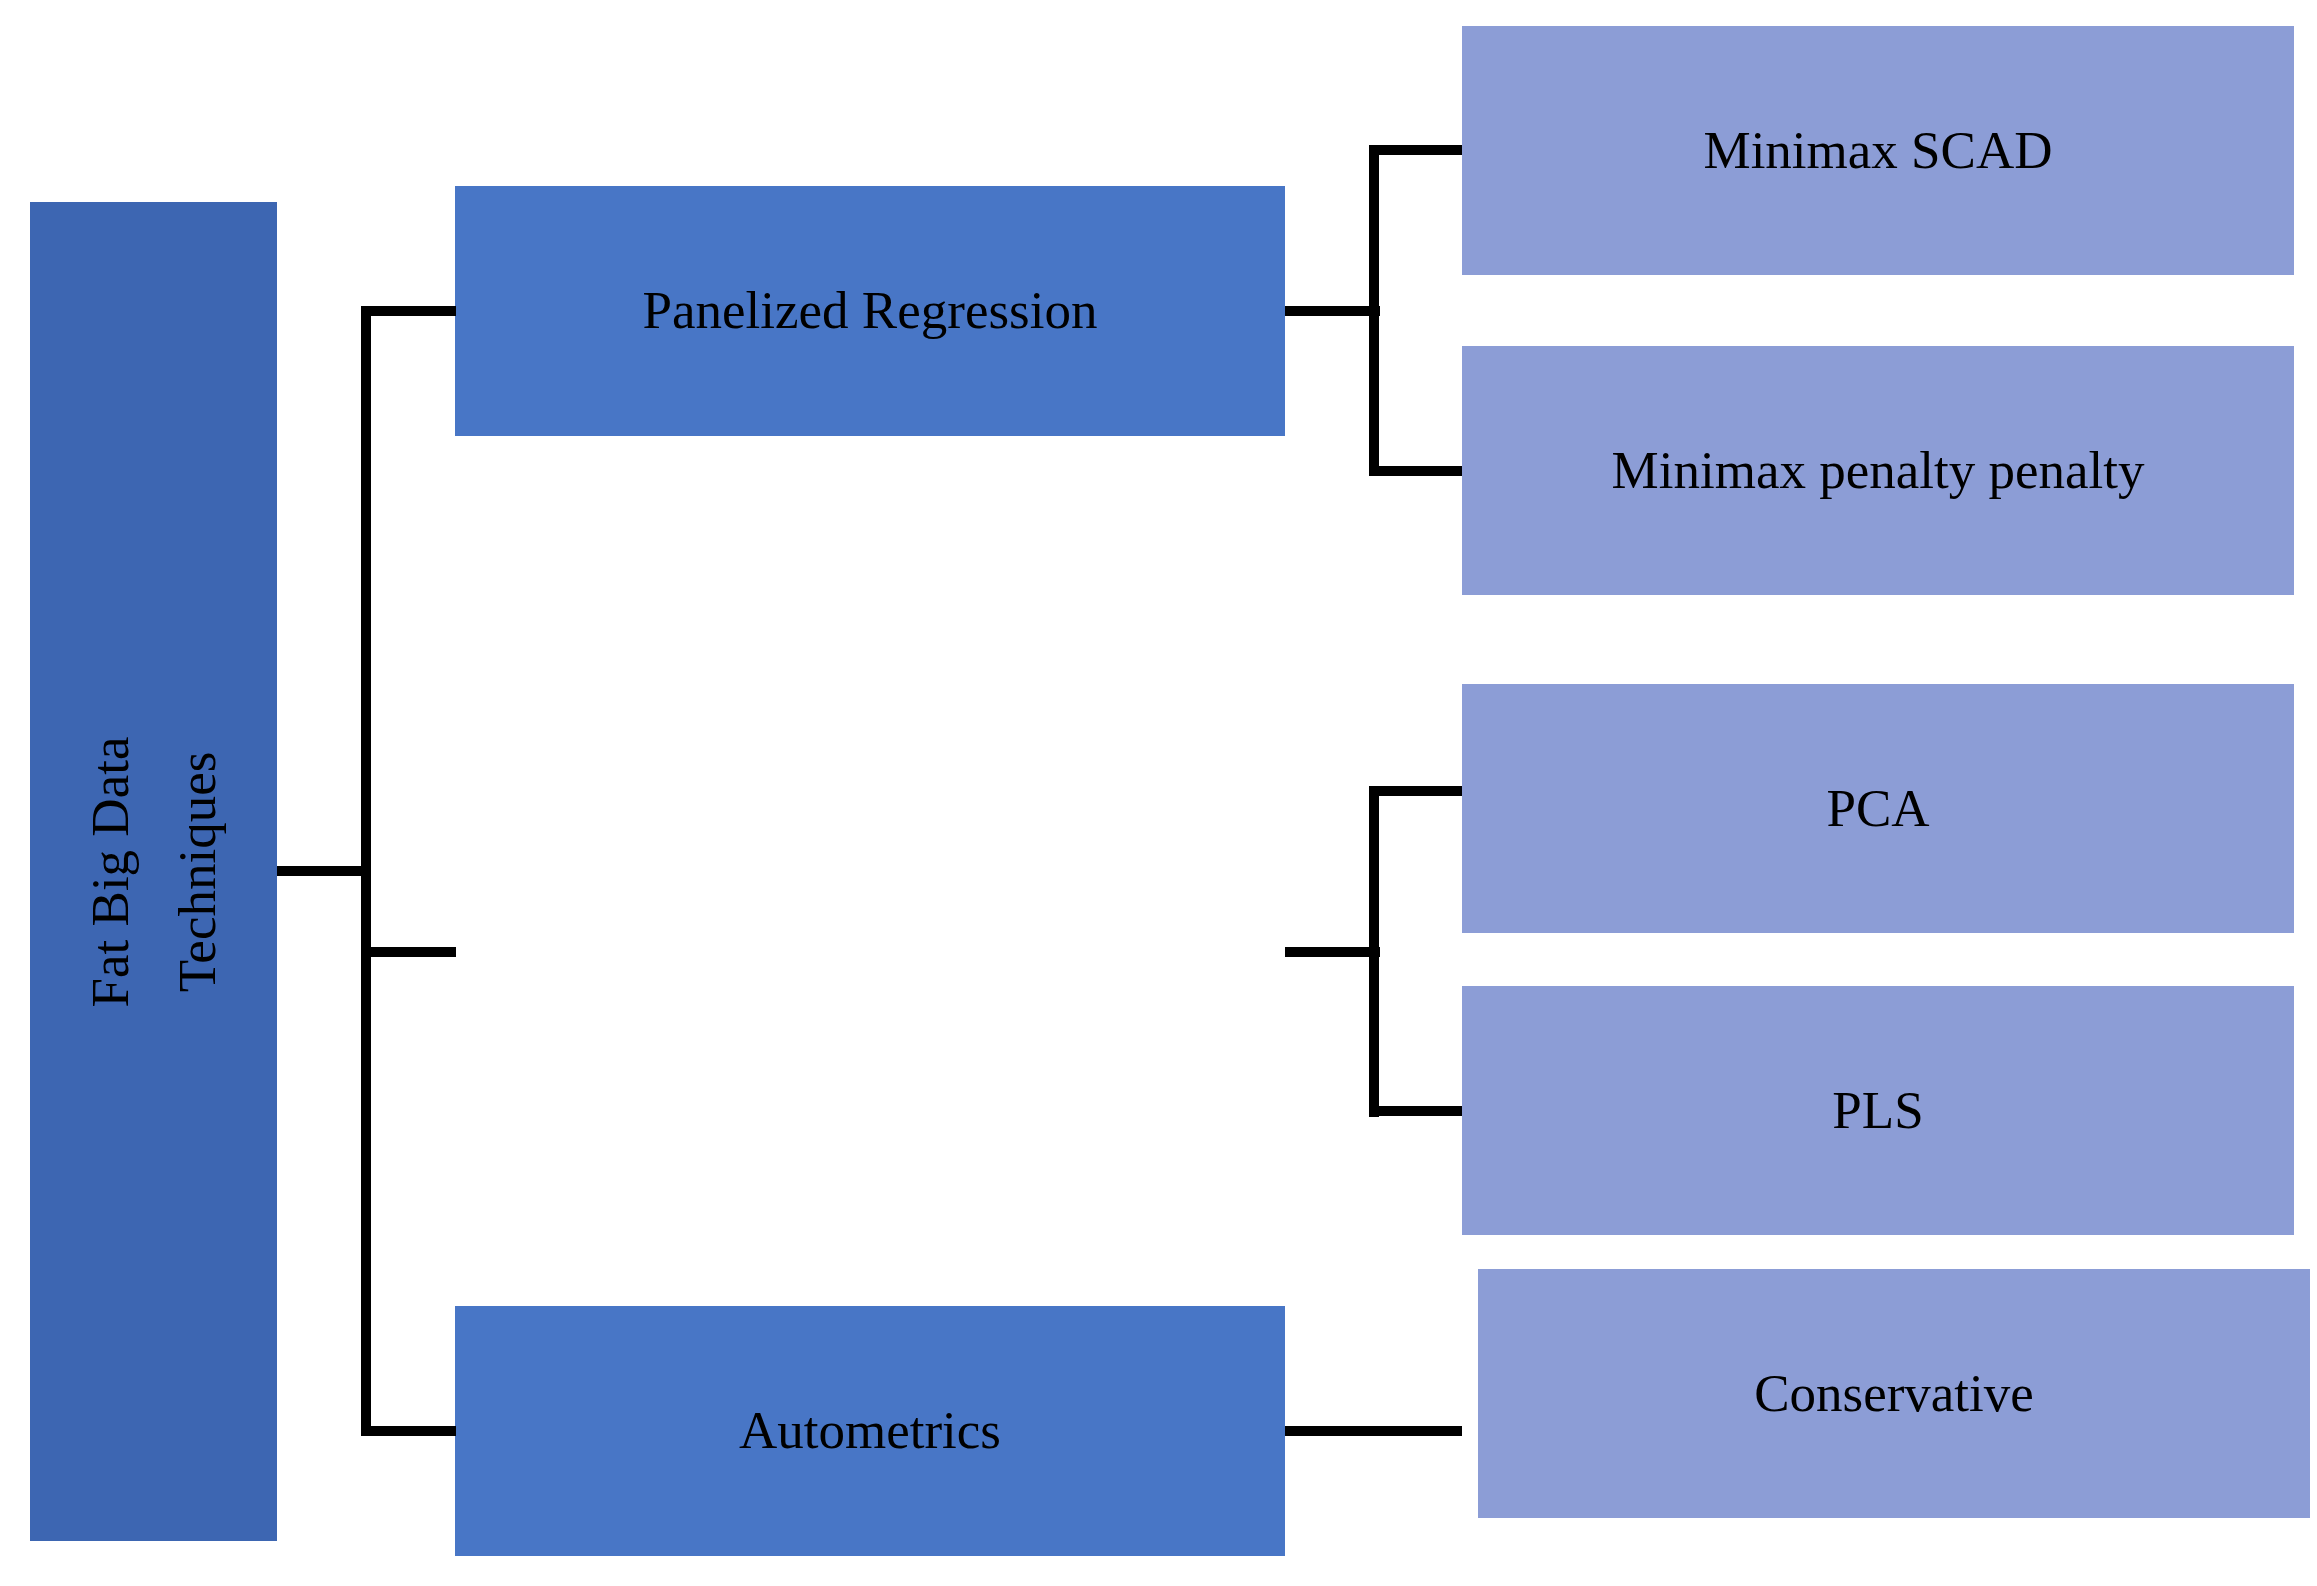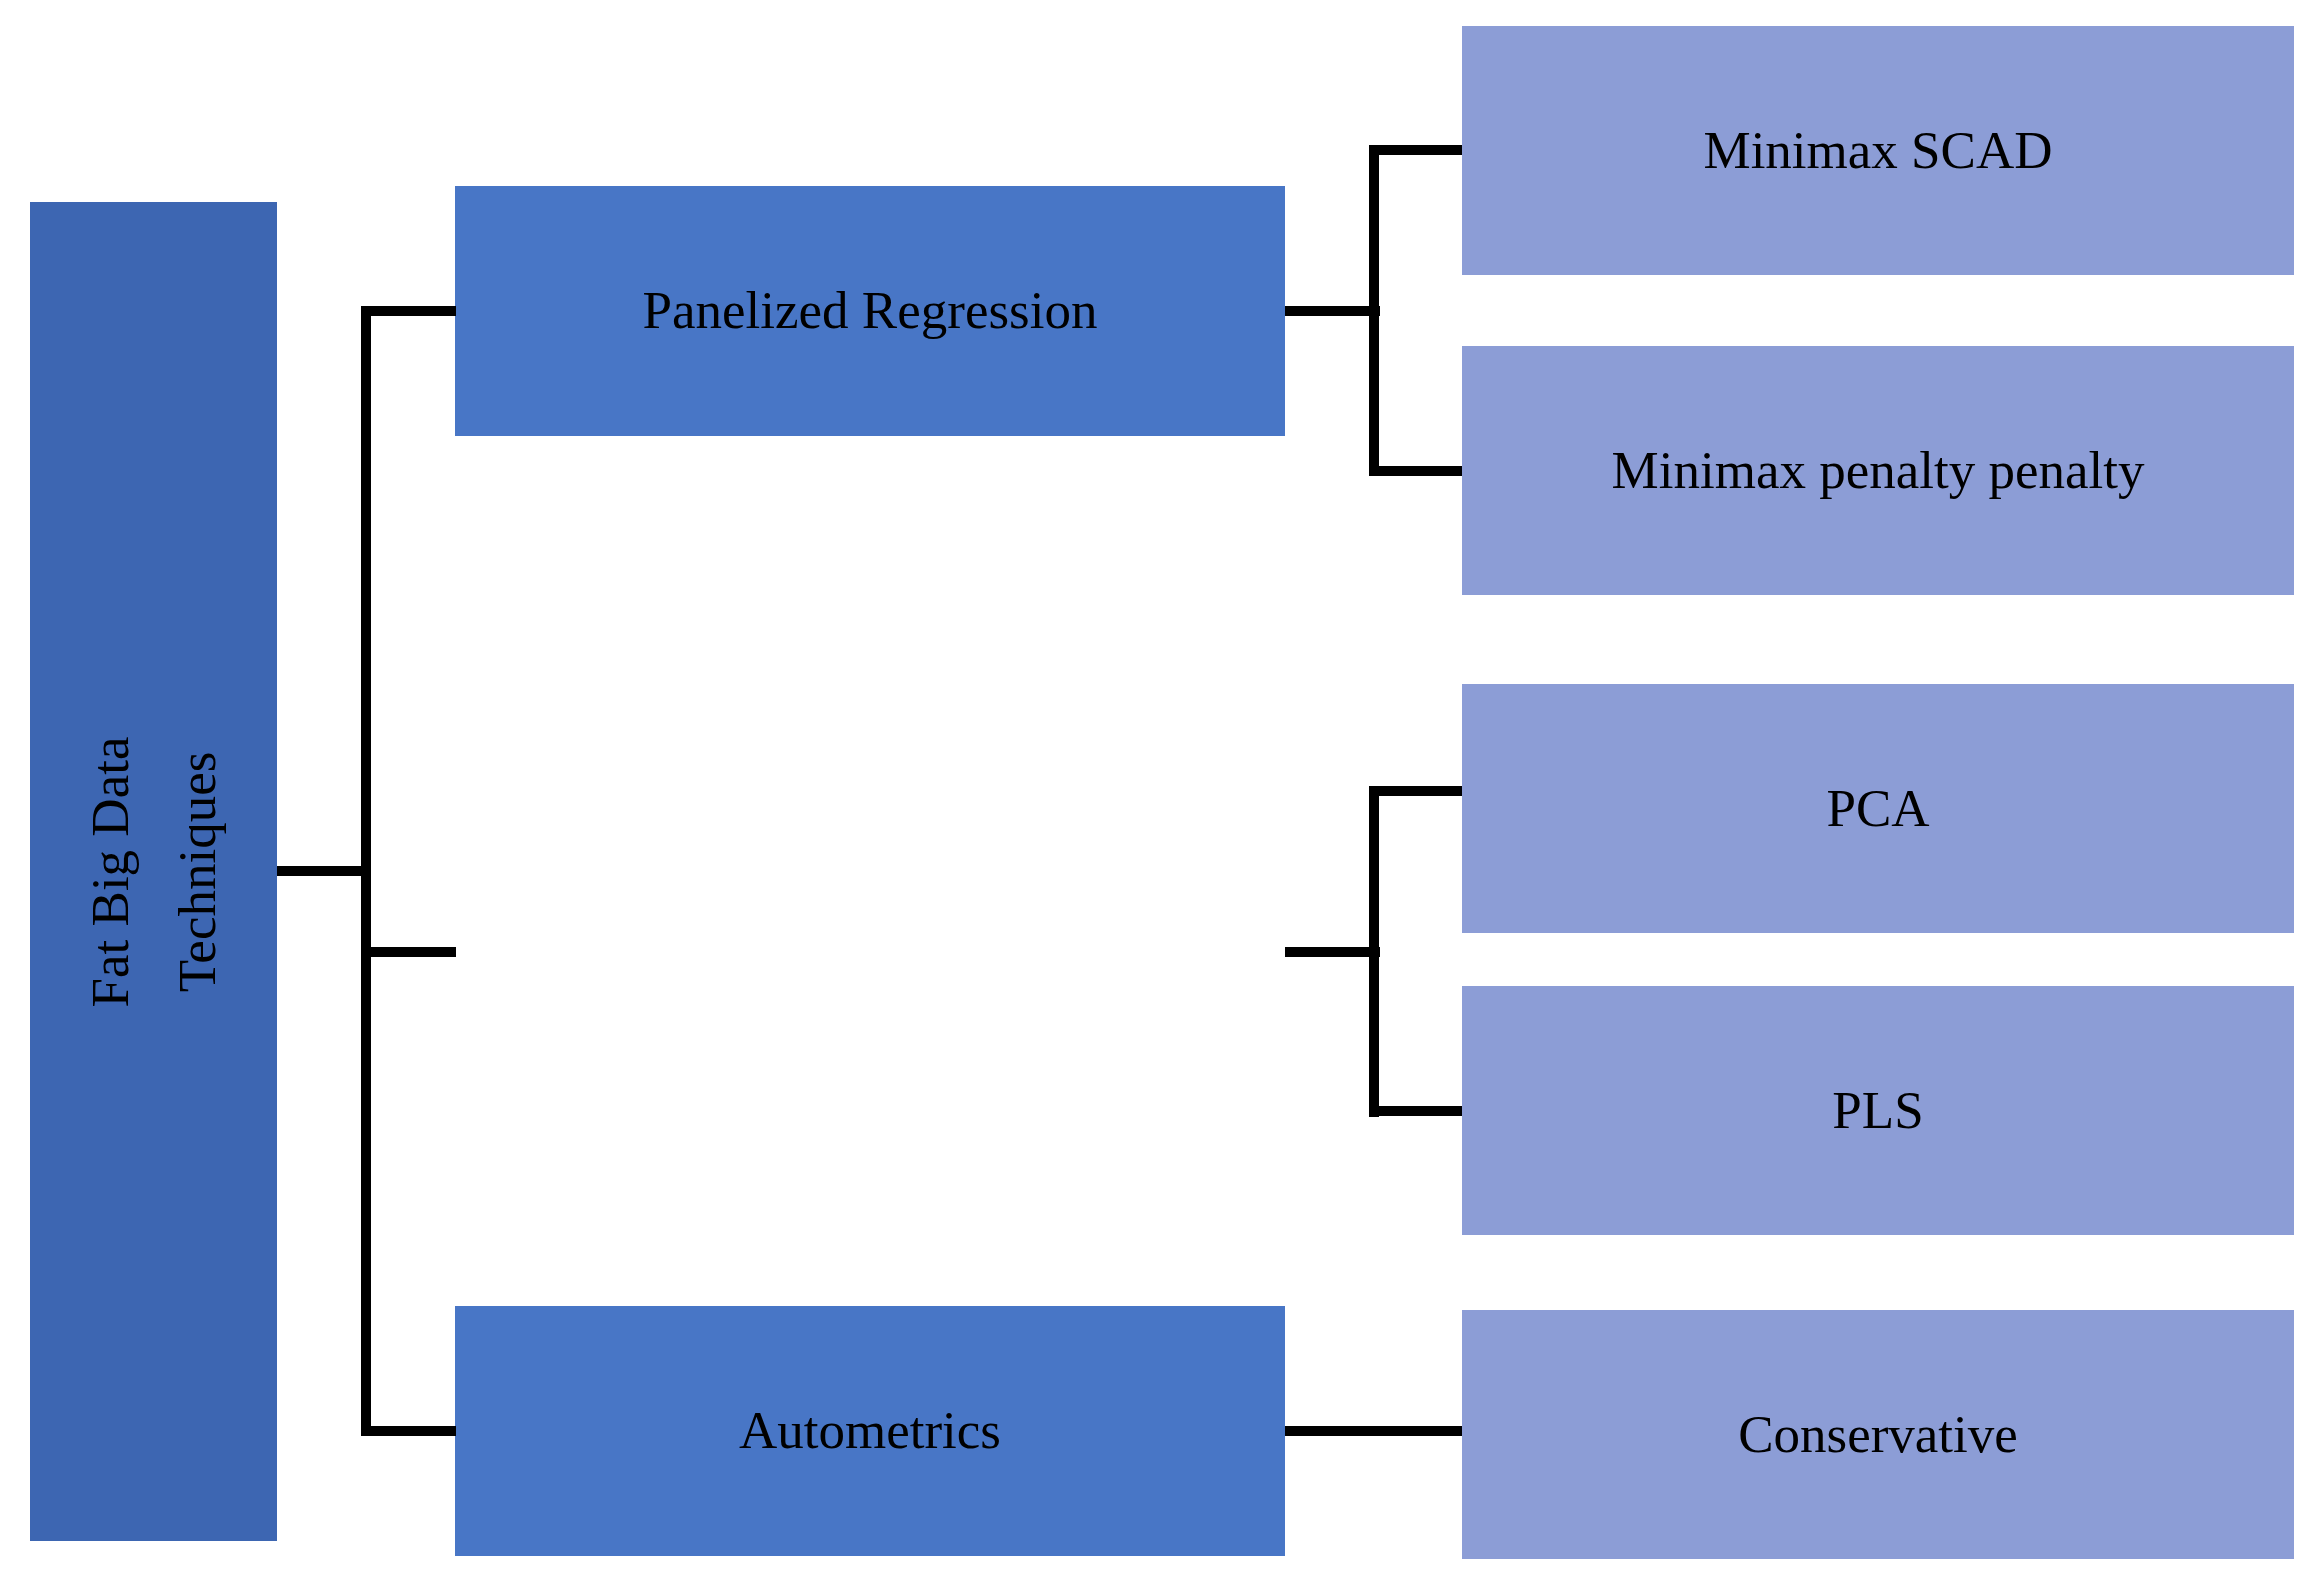--- a/index.html
+++ b/index.html
@@ -44,21 +44,21 @@
     left: 1462px; width: 832px; height: 249px;
     background: var(--leaf-fill, #8C9DD6);
   }
   #branch-0 { top: 186px; }
   #branch-1 { top: 827px; }
   #branch-2 { top: 1306px; }
   #leaf-0 { top: 26px; }
   #leaf-1 { top: 346px; }
   #leaf-2 { top: 684px; }
   #leaf-3 { top: 986px; text-align: center; }
-  #leaf-4 { top: 1310px; }
+  #leaf-4 { top: 1269px; margin-left: 16px; }
   .conn {
     position: absolute;
     background: var(--connector, #000000);
   }
   
   .c-root-stub   { left: 277px;  top: 866px;  width: 89px;  height: 10px; }
   .c-trunk       { left: 361px;  top: 306px;  width: 10px;  height: 1130px; }
   .c-branch-0    { left: 361px;  top: 306px;  width: 95px; height: 10px; }
   .c-branch-1    { left: 361px;  top: 947px; width: 95px; height: 10px; }
   .c-branch-2    { left: 361px;  top: 1426px; width: 95px; height: 10px; }

